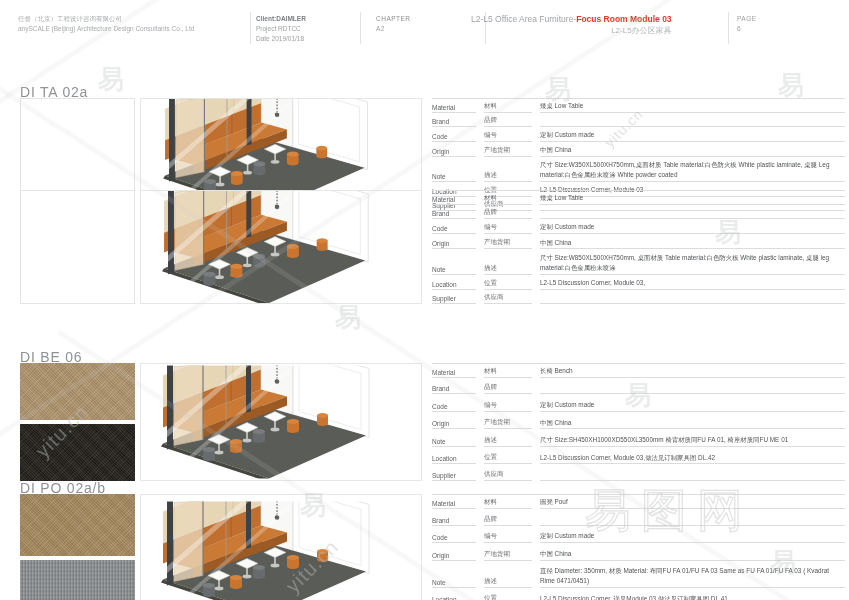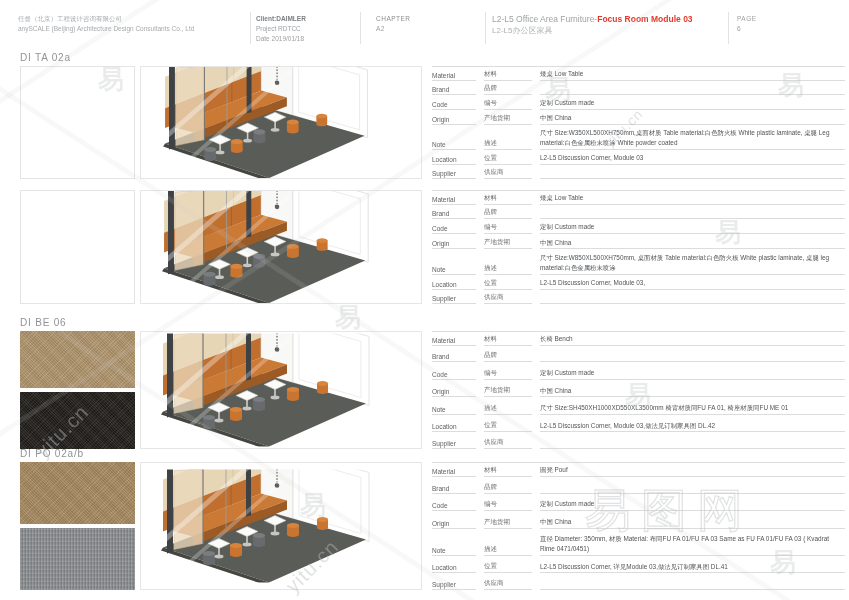--- a/index.html
+++ b/index.html
@@ -10,28 +10,28 @@
     color:#54575a;
   }
   
   .hdr{position:absolute;top:0;left:0;width:849px;height:56px;}
   .hdr .vline{position:absolute;top:12px;height:32px;border-left:1px solid #e3e3e3;}
   .company{position:absolute;left:18px;top:14px;font-size:6.5px;line-height:1.55;color:#a6a9ac;}
   .client{position:absolute;left:256px;top:14px;font-size:6.5px;line-height:1.5;color:#9b9ea1;}
   .client .b{font-weight:bold;color:#7d8083;}
   .chapter{position:absolute;left:376px;top:14px;font-size:6.5px;line-height:1.5;color:#9b9ea1;letter-spacing:.5px;}
   .chapter .b{color:#8a8d90;}
-  .titleblk{position:absolute;left:492px;top:13px;font-size:8.5px;line-height:1.45;}
+  .titleblk{position:absolute;left:471px;top:13px;font-size:8.5px;line-height:1.45;}
   .t1{color:#9fa3a6;}
   .t1 .red{font-weight:bold;}
-  .t2{color:#aeb1b4;font-size:8px;}
+  .t2{color:#aeb1b4;font-size:8px;text-align:right;}
   .pageblk{position:absolute;left:737px;top:14px;font-size:6.5px;line-height:1.5;color:#9b9ea1;letter-spacing:.5px;}
   
   .item{position:absolute;left:20px;width:825px;}
-  .item-label{font-size:10px;letter-spacing:.8px;color:#8f9295;height:14px;}
+  .item-label{font-size:14px;letter-spacing:.8px;color:#8f9295;height:14px;margin-top:32px;}
   .item-body{display:flex;align-items:stretch;}
   .swatch-col{width:115px;display:flex;flex-direction:column;gap:4px;flex:none;}
   .blankbox{flex:1;border:1px solid #e4e4e4;background:#fff;}
   .swatch{flex:1;position:relative;}
   .tex-fabric{background-image:
      repeating-linear-gradient(45deg,rgba(255,255,255,.07) 0 1px,rgba(0,0,0,.06) 1px 2px),
      repeating-linear-gradient(-45deg,rgba(255,255,255,.05) 0 1px,rgba(0,0,0,.05) 1px 3px);}
   .tex-linen{background-image:
      repeating-linear-gradient(90deg,rgba(255,255,255,.10) 0 1px,rgba(0,0,0,.10) 2px 3px),
      repeating-linear-gradient(0deg,rgba(255,255,255,.06) 0 1px,rgba(0,0,0,.05) 2px 4px);}

